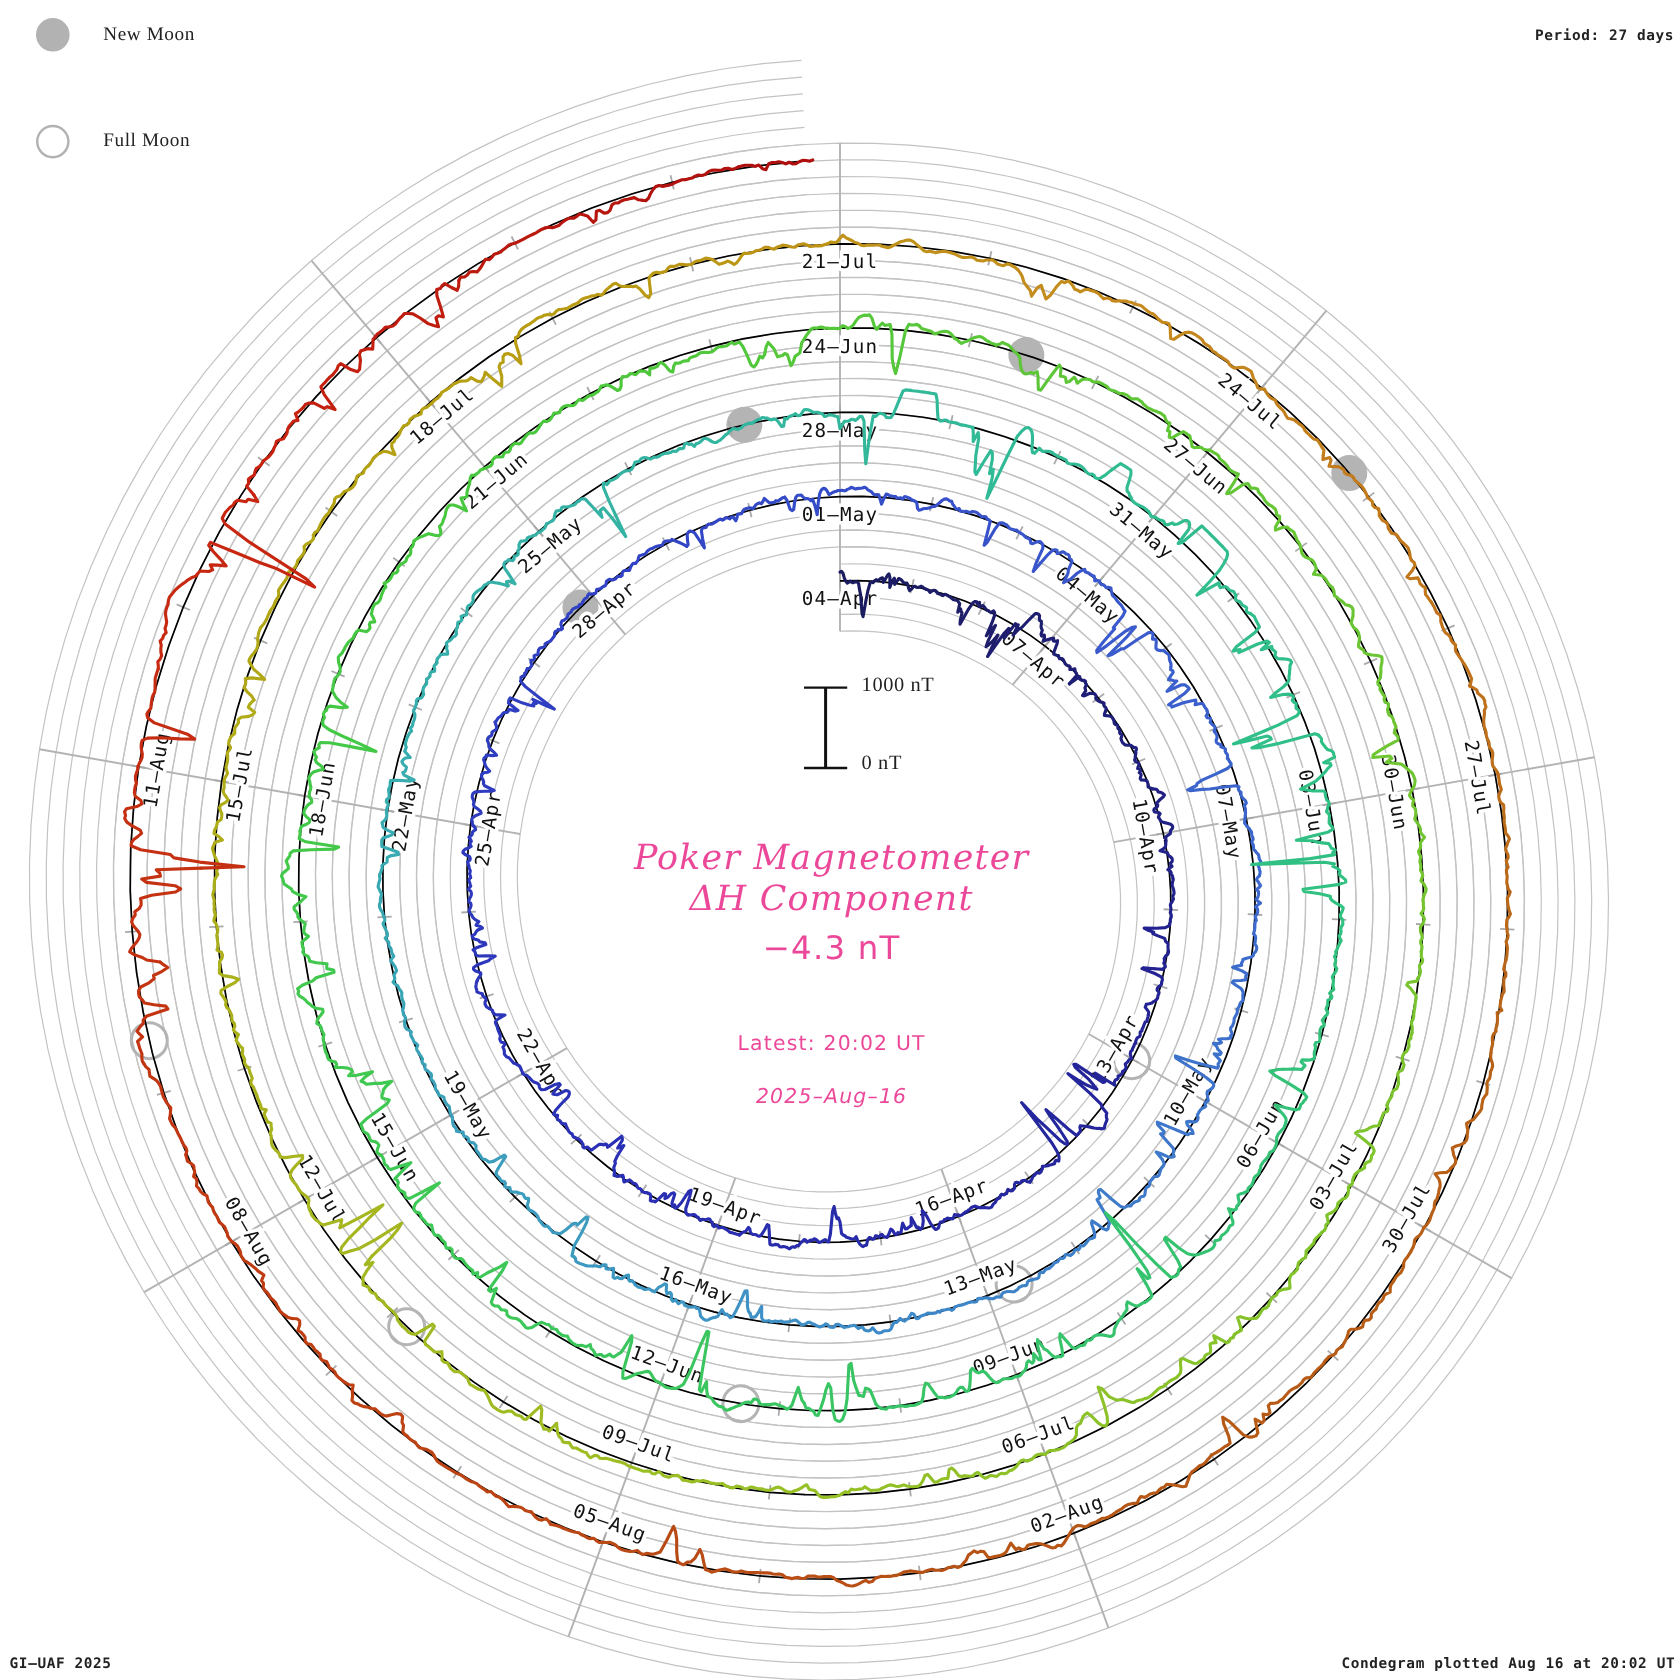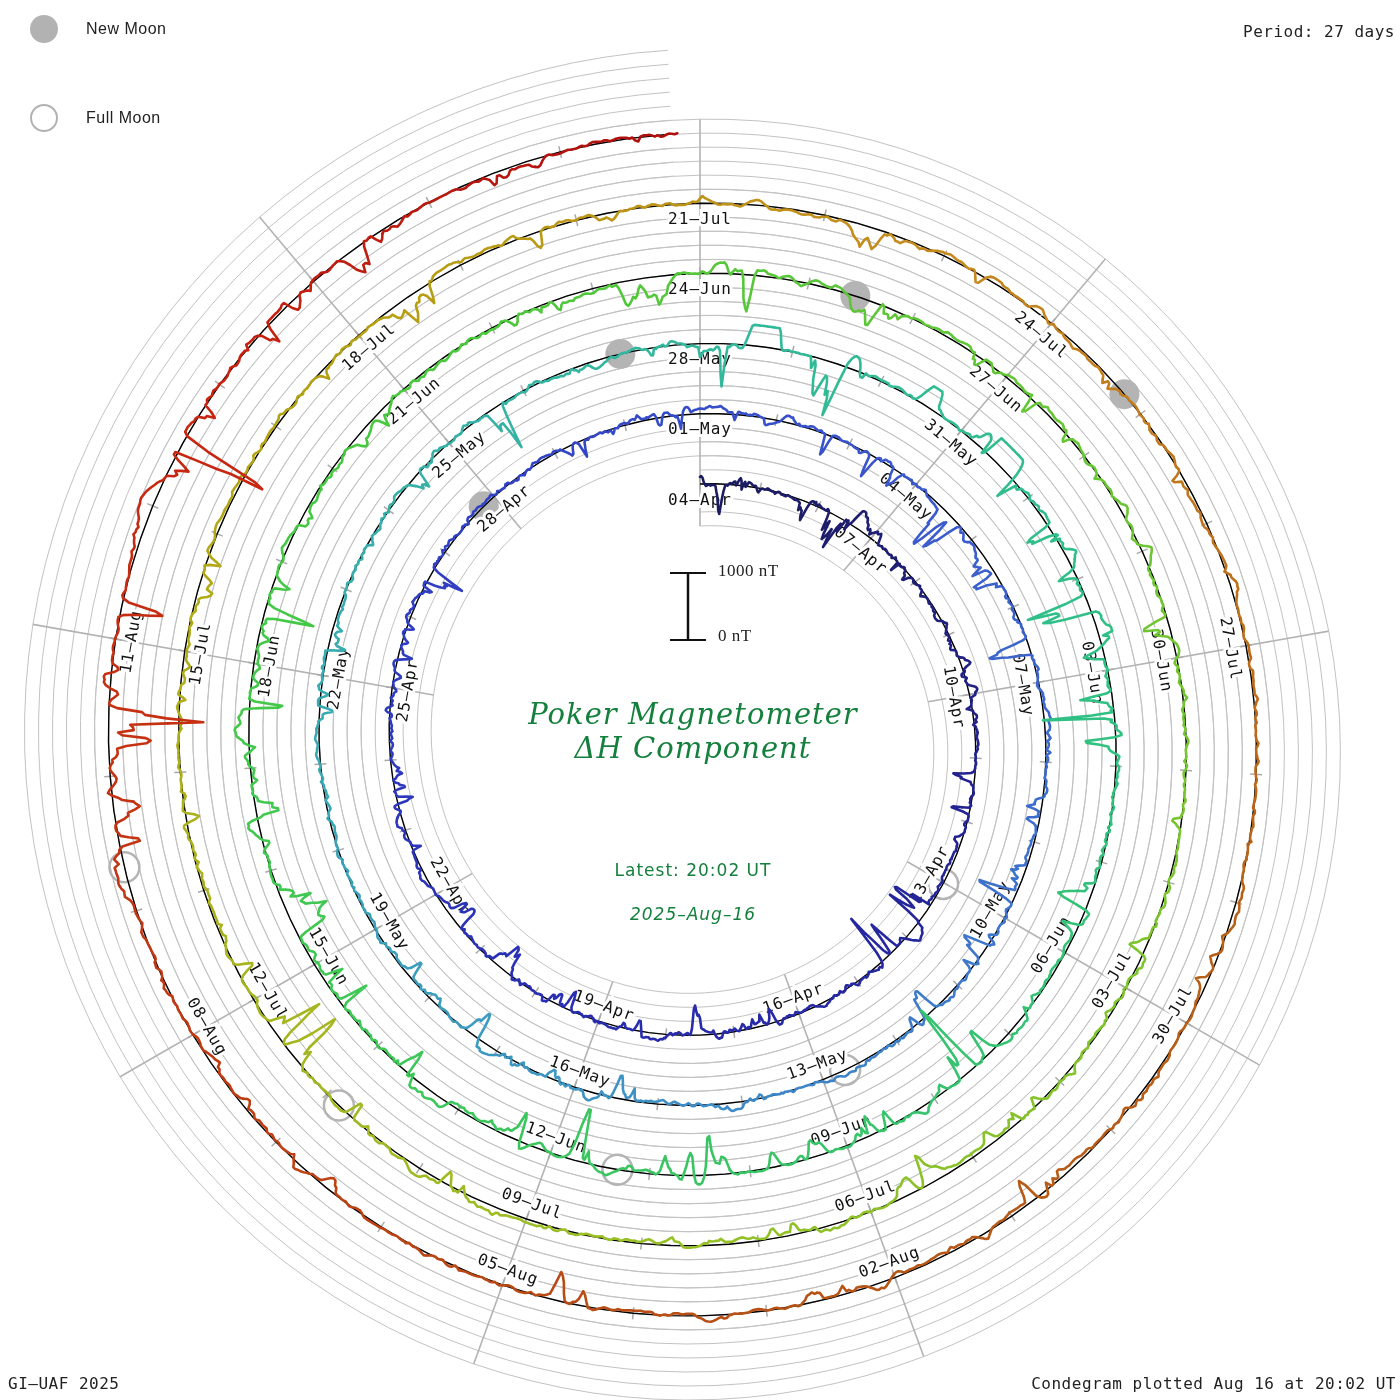--- a/index.html
+++ b/index.html
@@ -1,27 +1,27 @@
 <!DOCTYPE html>
 <html><head>
 <meta charset="utf-8">
 <style>
   html,body{margin:0;padding:0;background:#fff;}
   #stage{position:relative;width:1400px;height:1400px;background:#fff;overflow:hidden;
          font-family:"DejaVu Sans",sans-serif;color:#111;}
   #plot{position:absolute;left:0;top:0;}
-  .corner{position:absolute;font-size:16px;color:#222;letter-spacing:.5px;
-          font-family:"DejaVu Sans Mono",monospace;}
+  .corner{position:absolute;font-size:12px;color:#222;letter-spacing:.5px;
+          font-family:"DejaVu Sans Mono",monospace;font-weight:bold;}
   .legend-row{position:absolute;left:30px;display:flex;align-items:center;gap:28px;}
   .moon-dot{width:28px;height:28px;border-radius:50%;box-sizing:border-box;}
   .moon-dot.new{background:#b2b2b2;}
   .moon-dot.full{background:#fff;border:2px solid #b2b2b2;}
   .legend-label{font-size:16px;color:#222;letter-spacing:.5px;
-                font-family:Liberation Sans, sans-serif;text-align:center;}
-  .center-line{position:absolute;left:393px;width:600px;text-align:center;color:#15803d;}
+                font-family:Liberation Serif, serif;text-align:center;}
+  .center-line{position:absolute;left:393px;width:600px;text-align:center;color:#ec4899;}
   .c-title{font-family:"DejaVu Serif",serif;font-style:italic;font-size:29px;letter-spacing:1px;}
   .c-value{font-size:27px;letter-spacing:1px;}
   .c-latest{font-size:17px;letter-spacing:1px;}
   .sb-label{position:absolute;font-size:17px;color:#222;letter-spacing:.5px;
             font-family:Liberation Serif, serif;}
 </style>
 </head>
 <body>
 
 <div id="stage">
@@ -490,18 +490,19 @@
     <div class="legend-label">Full Moon</div>
   </div>
 
   <div class="corner" style="right:5px;top:22px;">Period: 27 days</div>
 
   <div class="corner" style="left:8px;bottom:7px;margin-top:12px;">GI–UAF 2025</div>
   <div class="corner" style="right:4px;bottom:7px;">Condegram plotted Aug 16 at 20:02 UT</div>
 
   <div class="center-line c-title" style="top:697px;">Poker Magnetometer</div>
   <div class="center-line c-title" style="top:731px;">ΔH Component</div>
+  <div class="center-line c-value" style="top:775px;">−4.3 nT</div>
   <div class="center-line c-latest" style="top:860px;">Latest: 20:02 UT</div>
   <div class="center-line c-latest" style="top:904px;font-style:italic;">2025–Aug–16</div>
 
   <div class="sb-label" style="left:718px;top:561px;">1000 nT</div>
   <div class="sb-label" style="left:718px;top:626px;">0 nT</div>
 </div>
 
 </body></html>

